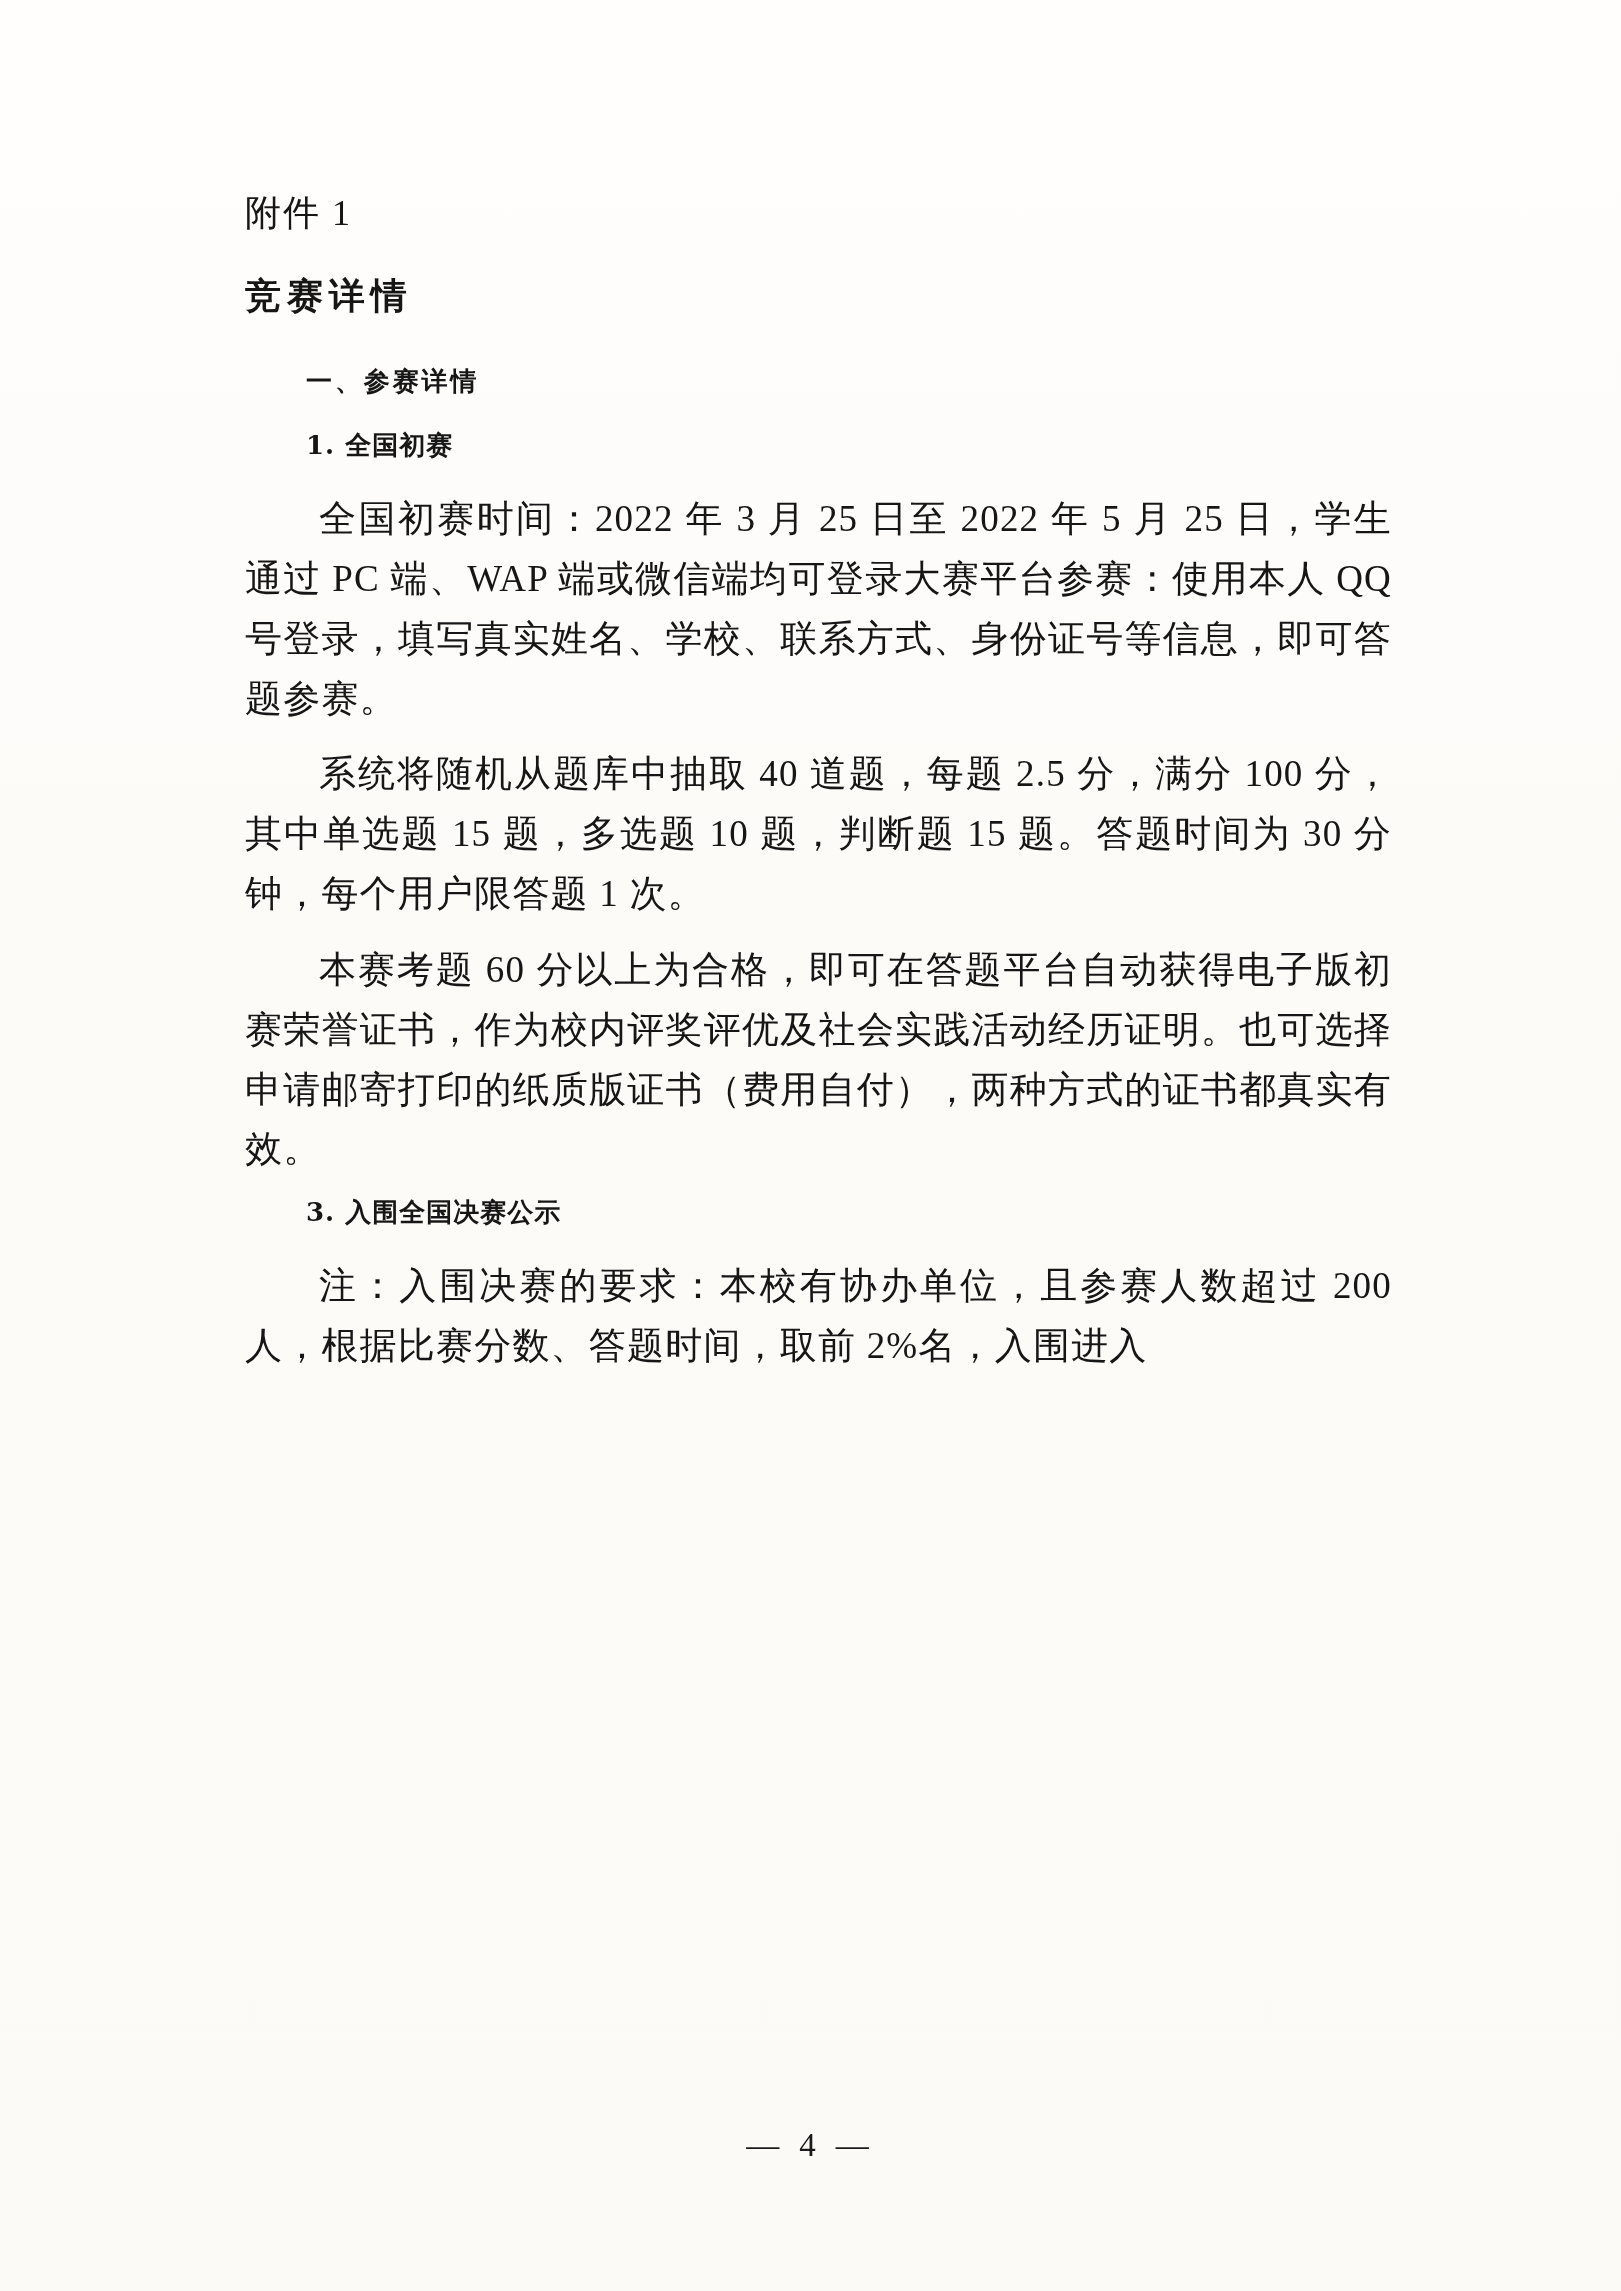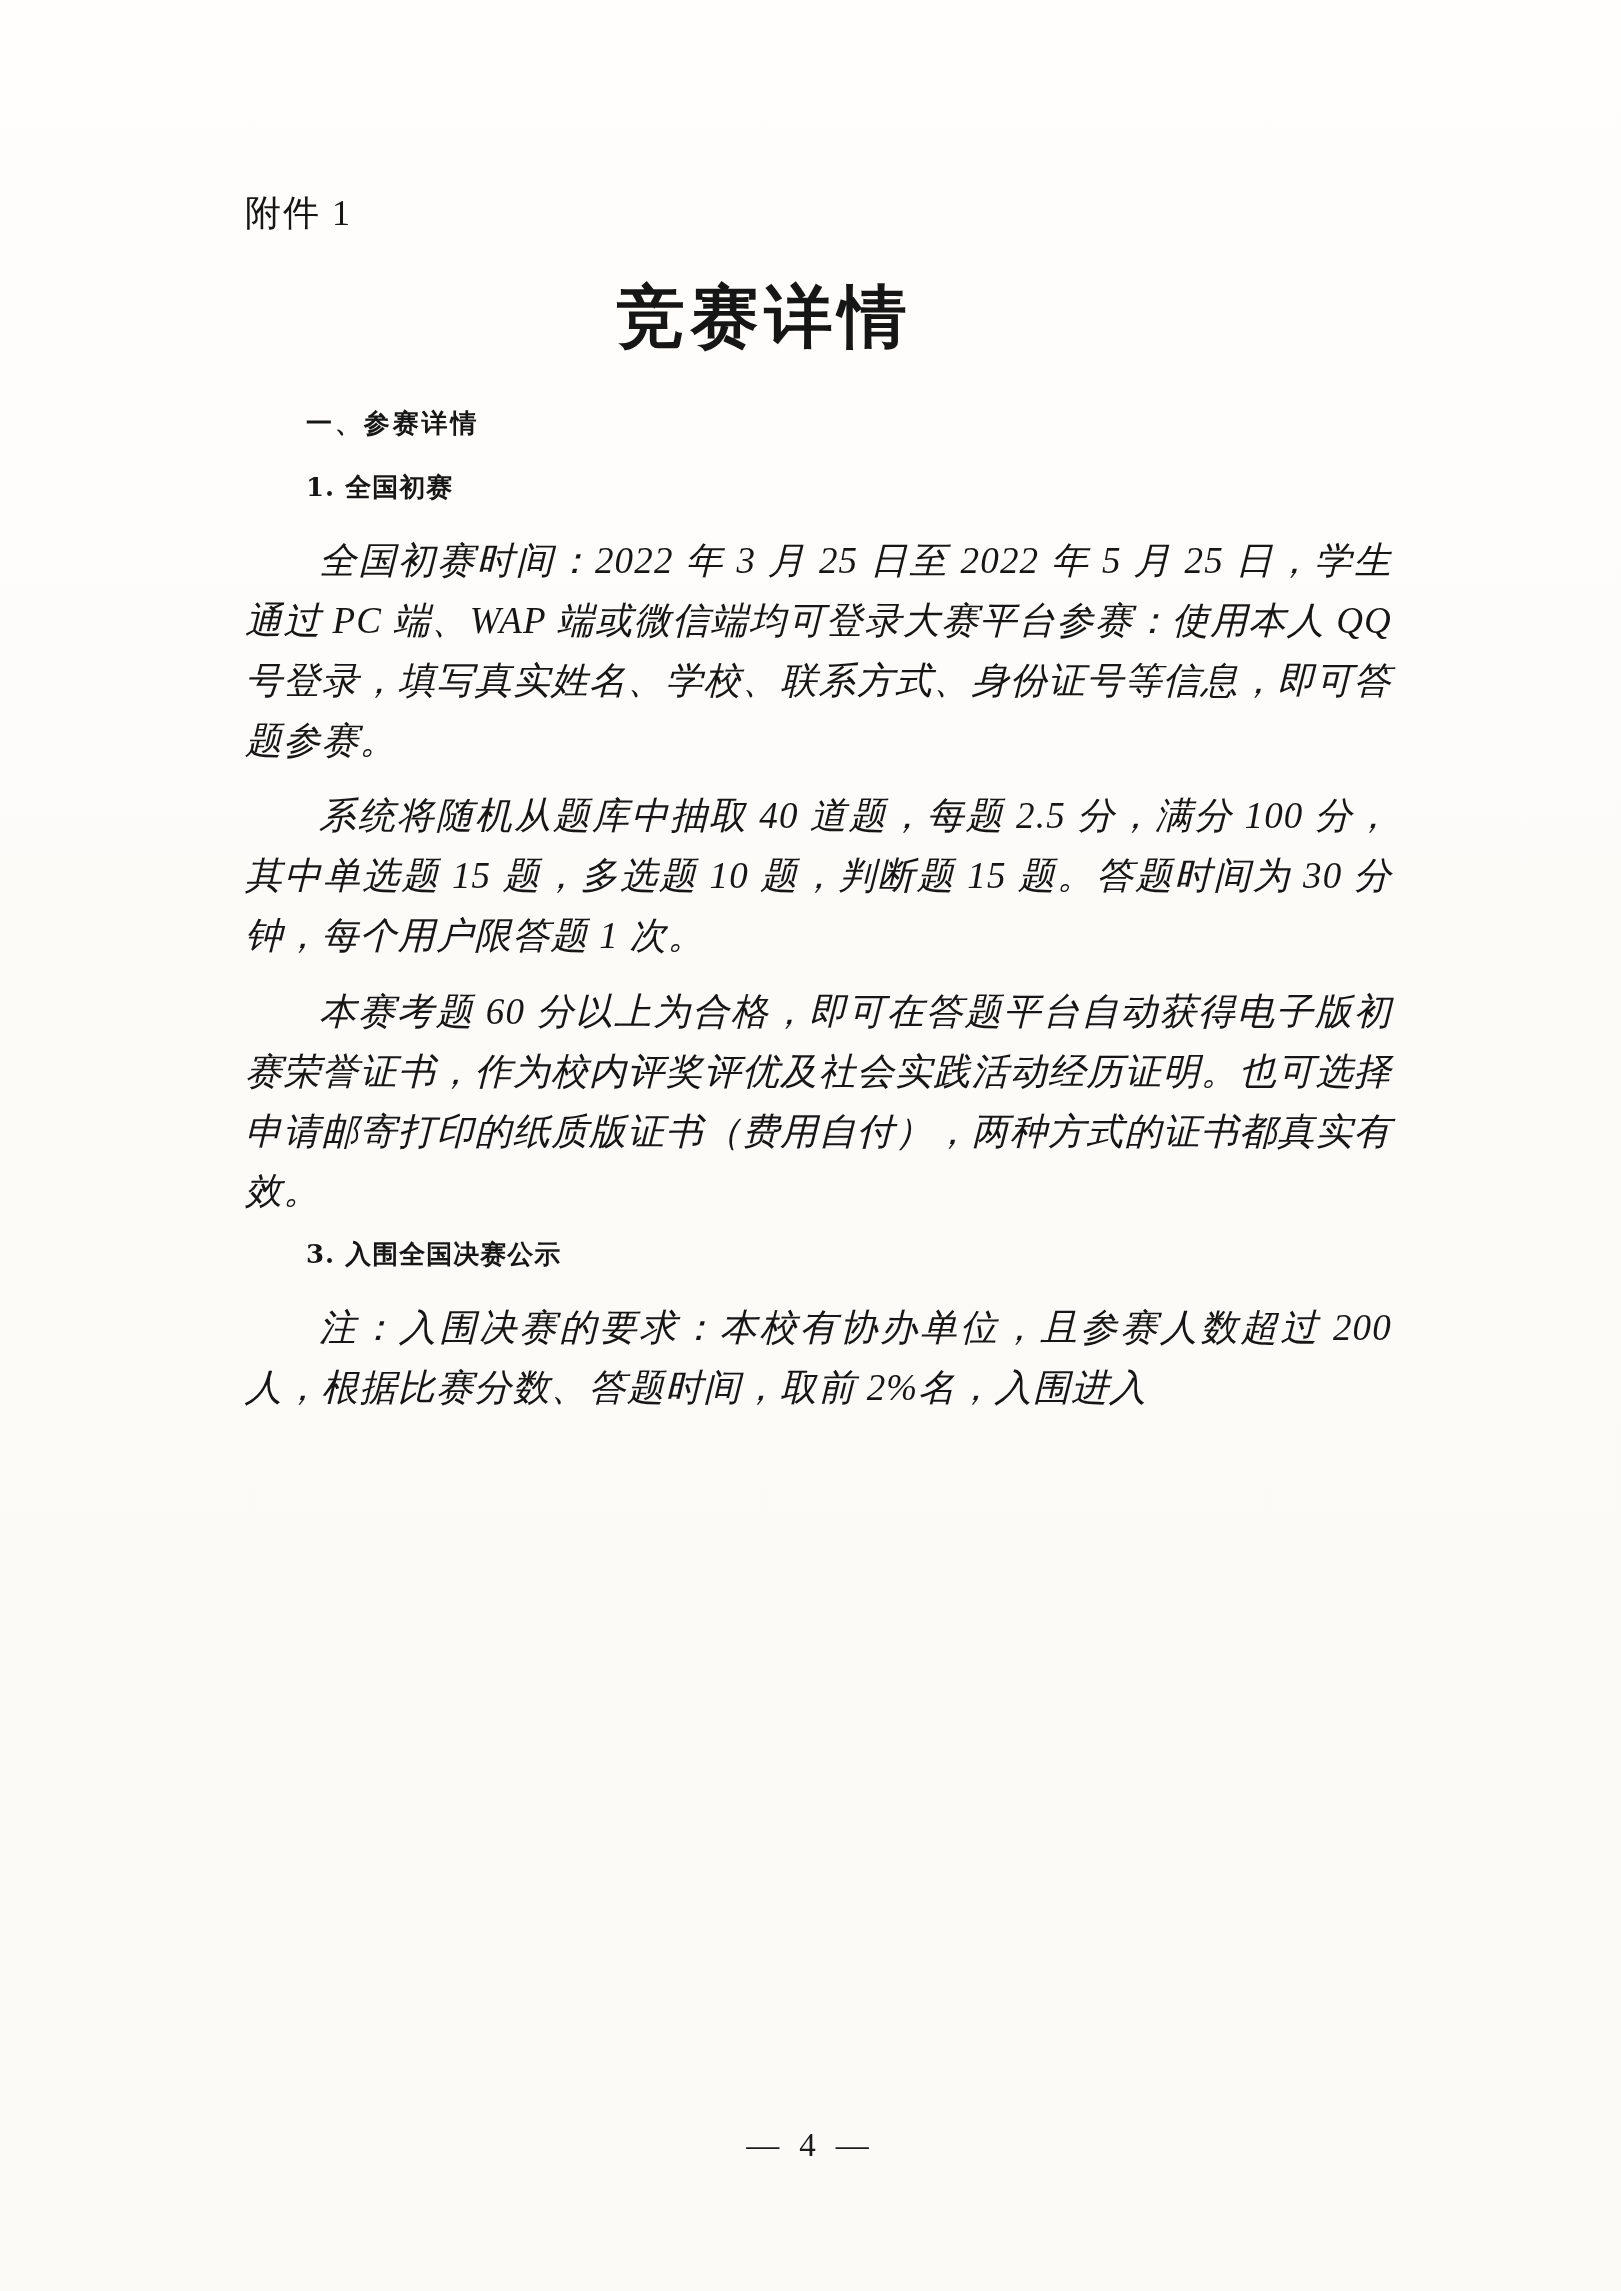--- a/index.html
+++ b/index.html
@@ -32,22 +32,22 @@
     width: 1147px;
   }
   .attachment-label {
     font-size: 36px;
     letter-spacing: 2px;
     line-height: 1.2;
     margin: 0 0 37px 0;
     font-family: "Liberation Serif", "DejaVu Serif", serif;
   }
   .doc-title {
-    text-align: center;
-    font-size: 68px;
+    text-align: left;
+    font-size: 36px;
     font-weight: bold;
     letter-spacing: 5.9px;
     margin: 0 0 43px 0;
     padding-right: 108px;
     font-family: "DejaVu Serif", "Liberation Serif", serif;
   }
   .h-section {
     font-size: 26px;
     font-weight: bold;
     letter-spacing: 2.9px;
@@ -65,21 +65,20 @@
   }
   .para {
     font-size: 37px;
     line-height: 1.62;
     letter-spacing: 1.2px;
     text-indent: 74px;
     margin: 0 0 15.7px 0;
     text-align: justify;
     text-justify: inter-ideograph;
     font-family: "Liberation Serif", "DejaVu Serif", serif;
-    font-style: italic;
   }
   .footer {
     position: absolute;
     left: 0;
     right: 0;
     top: 2127px;
     text-align: center;
     font-size: 33px;
     letter-spacing: 5.9px;
     color: #1a1a1a;

